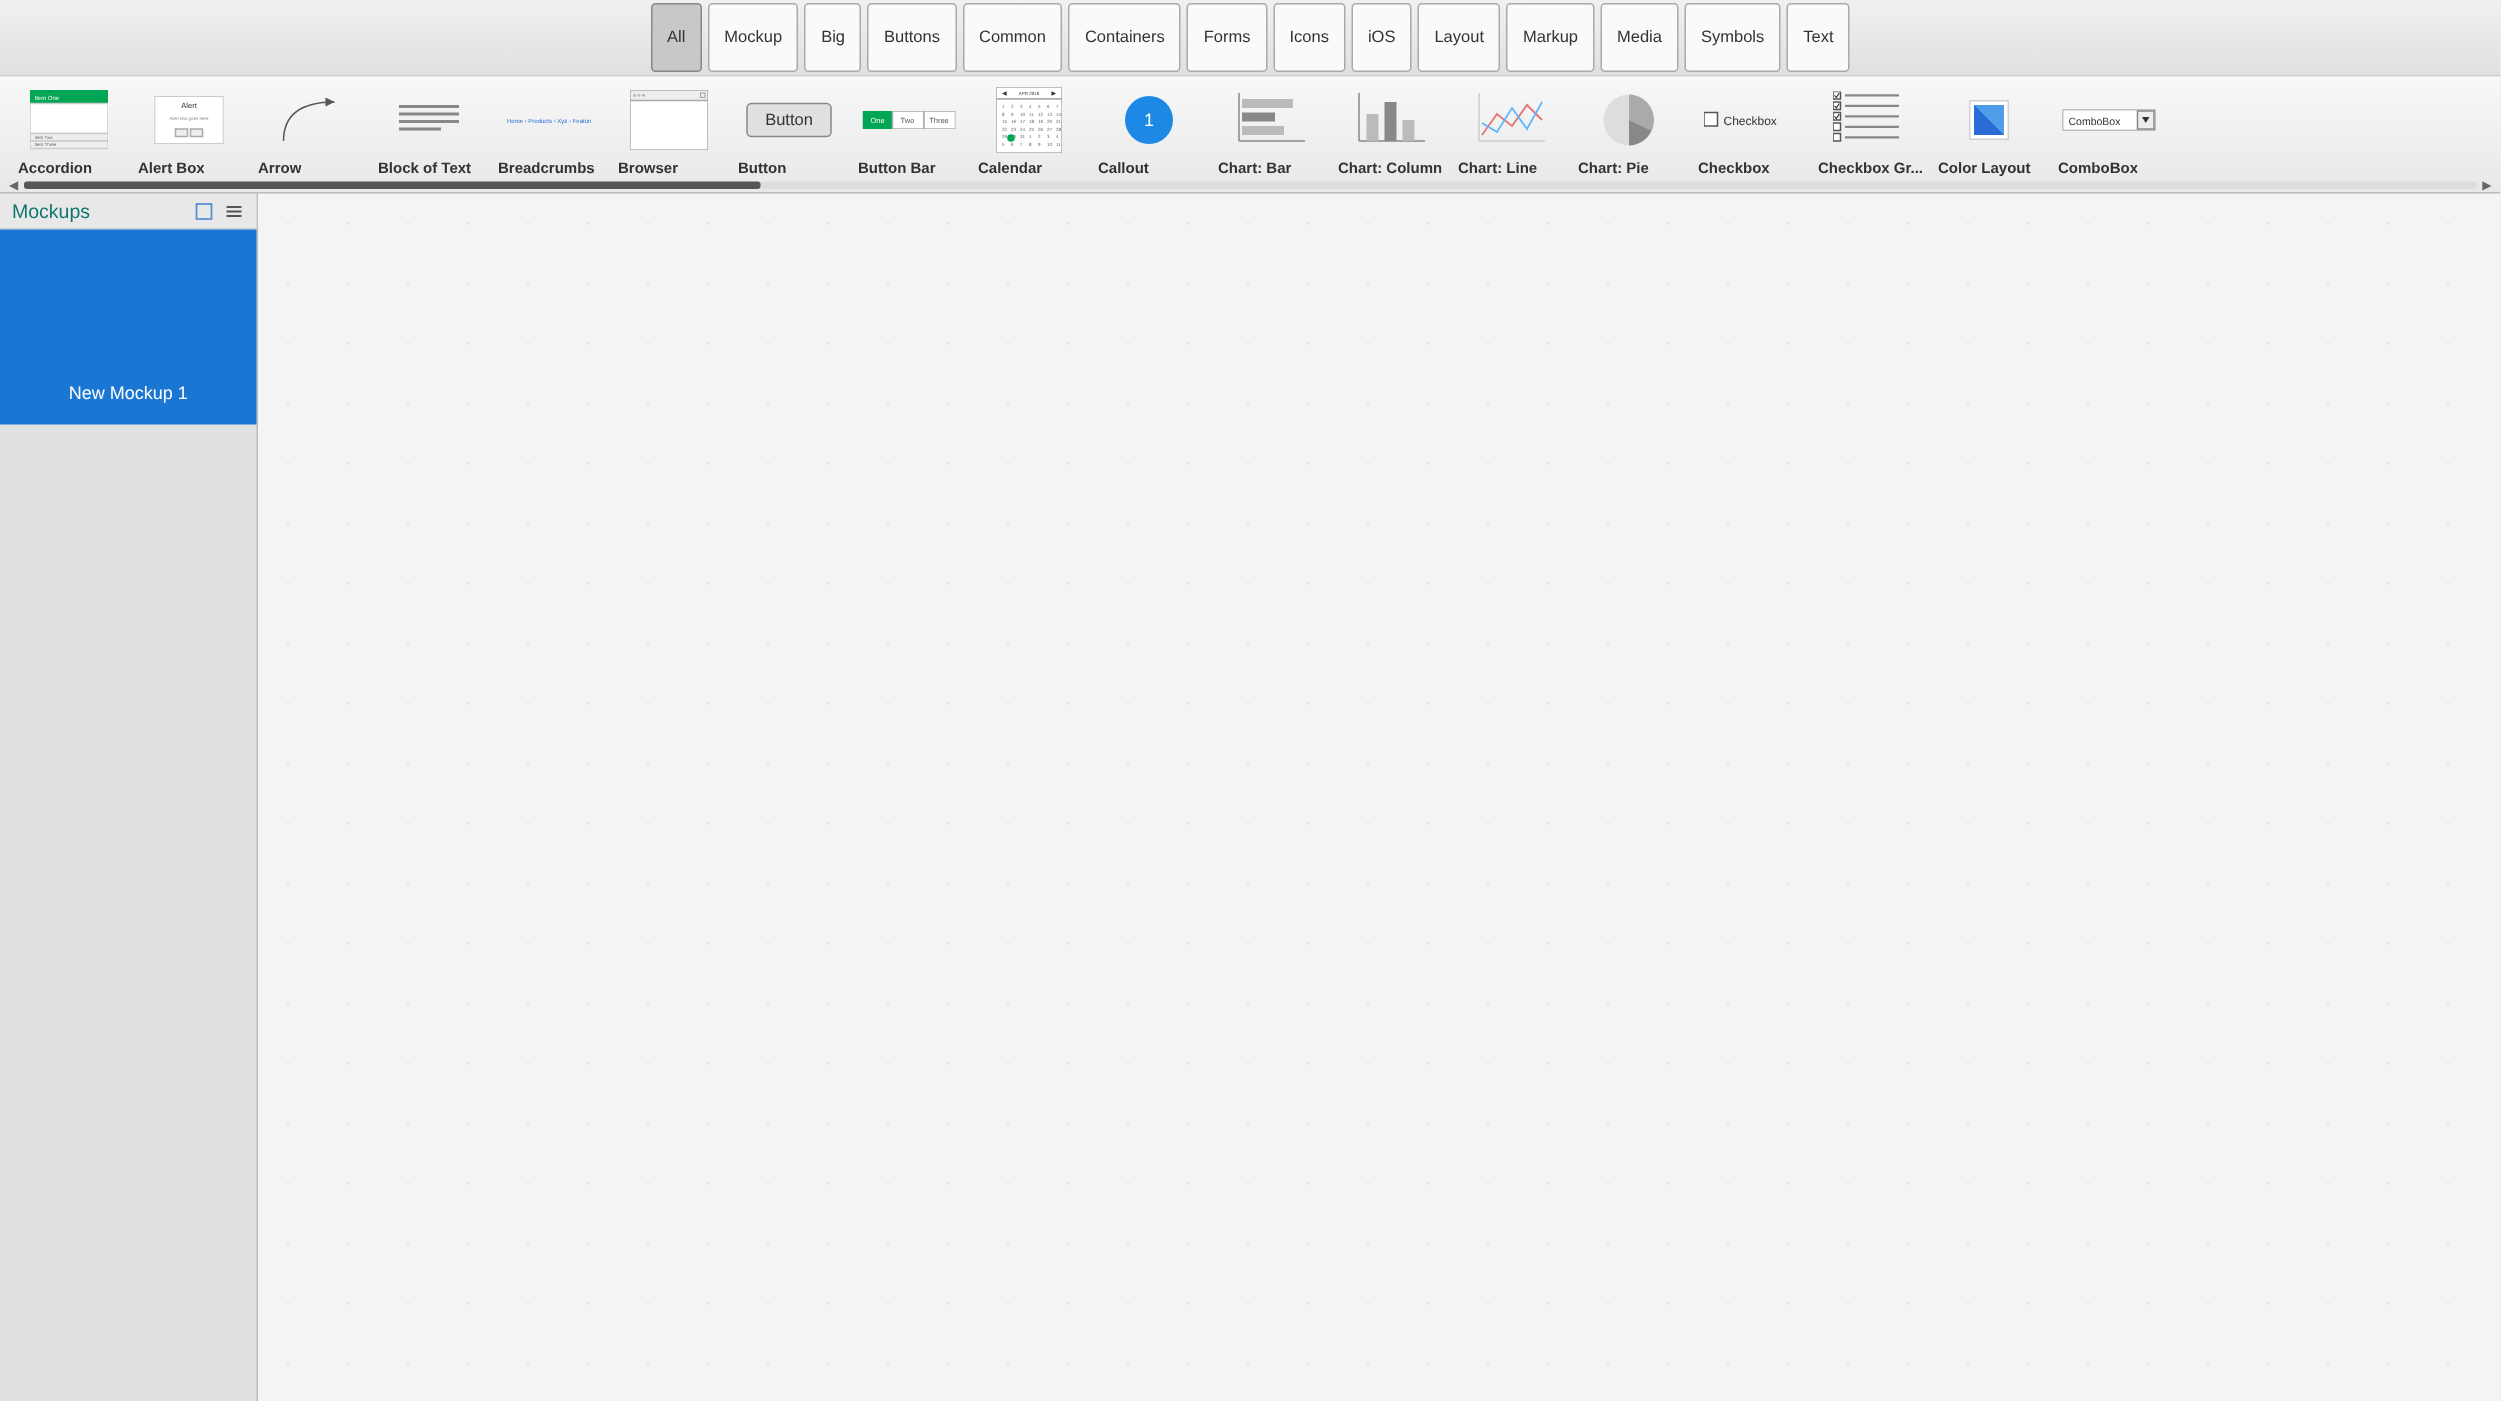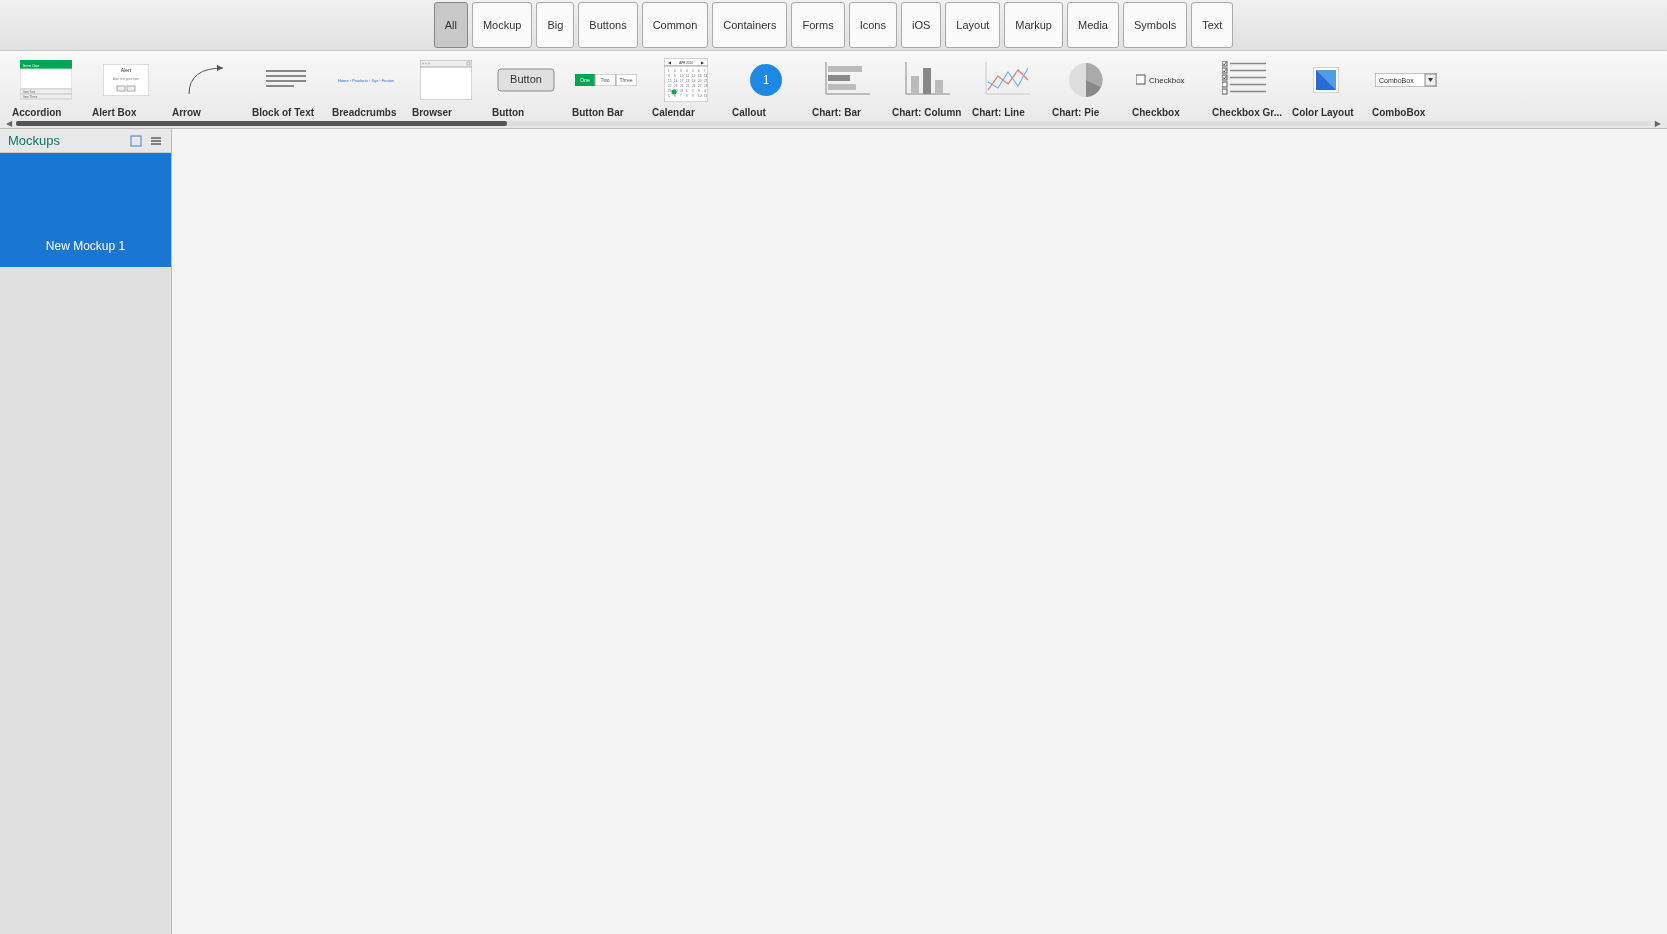--- a/index.html
+++ b/index.html
@@ -132,21 +132,21 @@
   height: 14px;
   display: flex;
   align-items: center;
   justify-content: center;
   cursor: pointer;
   color: #555;
 }
 .mockup-item {
   background: #1976d2;
   color: #fff;
-  height: 114px;
+  height: 130px;
   display: flex;
   align-items: flex-end;
   justify-content: center;
   padding-bottom: 14px;
   font-size: 12px;
   cursor: pointer;
 }
 
 
 .canvas {

